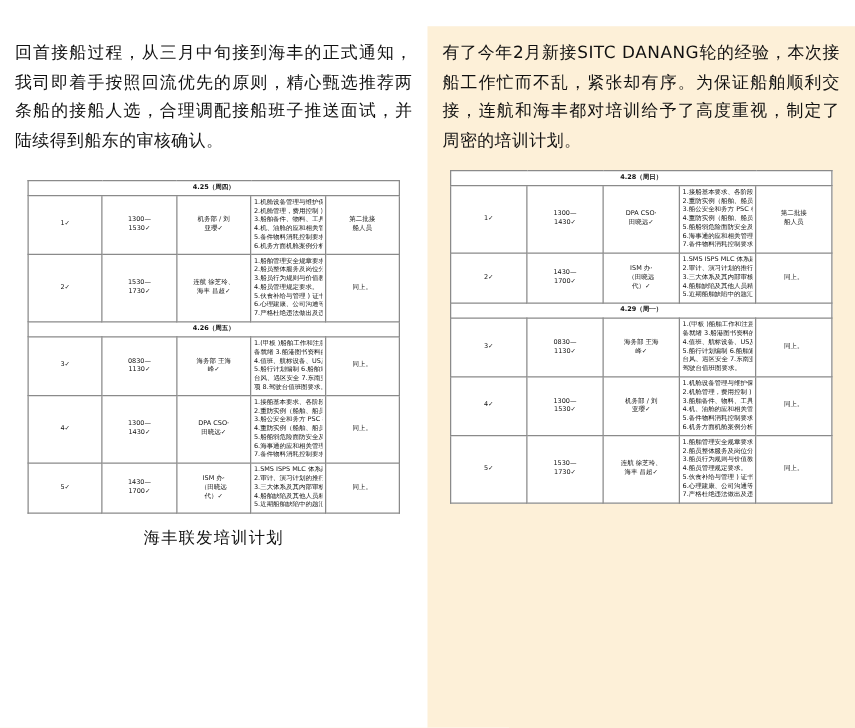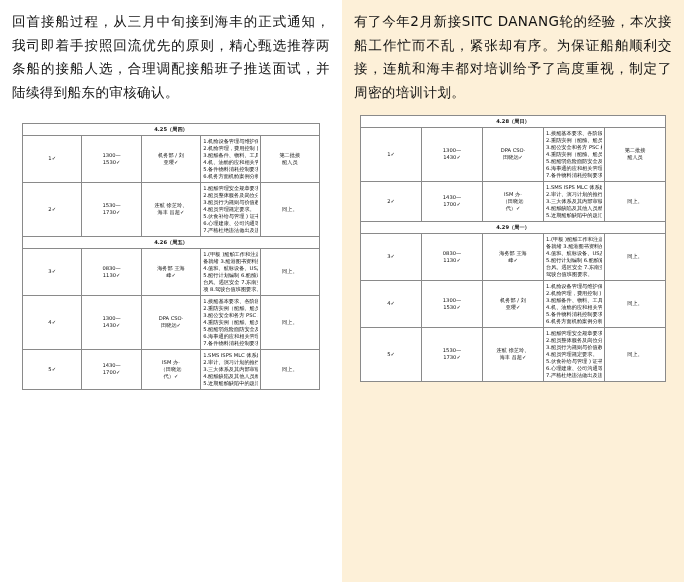--- a/index.html
+++ b/index.html
@@ -8,20 +8,21 @@
     background:#ffffff;
     font-family:"DejaVu Sans","Liberation Sans",sans-serif;
     color:#111;
     overflow:hidden;
   }
   .page{
     position:relative;
     width:684px;height:456px;
     display:flex;
     box-sizing:border-box;
+    margin-top:21px;
   }
   .col{
     box-sizing:border-box;
     position:relative;
   }
   .col.left{
     width:342px;height:582px;
     background:#ffffff;
     padding:10px 12px 0 12px;
   }
@@ -211,20 +212,21 @@
                 <span class="body-line">4.船舶缺陷及其他人员精准应制。</span>
                 <span class="body-line">5.近期船舶缺陷中的题汇总。</span>
               </td>
               <td class="c-note">
                 <span class="who-line">同上。</span>
               </td>
             </tr>
           </tbody>
       </table>
     </div>
+    <div class="caption">海丰联发培训计划</div>
   </div>
 
   <div class="col right">
     <p class="intro">有了今年2月新接SITC DANANG轮的经验，本次接船工作忙而不乱，紧张却有序。为保证船舶顺利交接，连航和海丰都对培训给予了高度重视，制定了周密的培训计划。</p>
     <div class="tablewrap">
       <table class="plan">
         <tbody id="right-tbody">
             <tr class="daterow">
               <td colspan="5">4.28（周日）</td>
             </tr>

